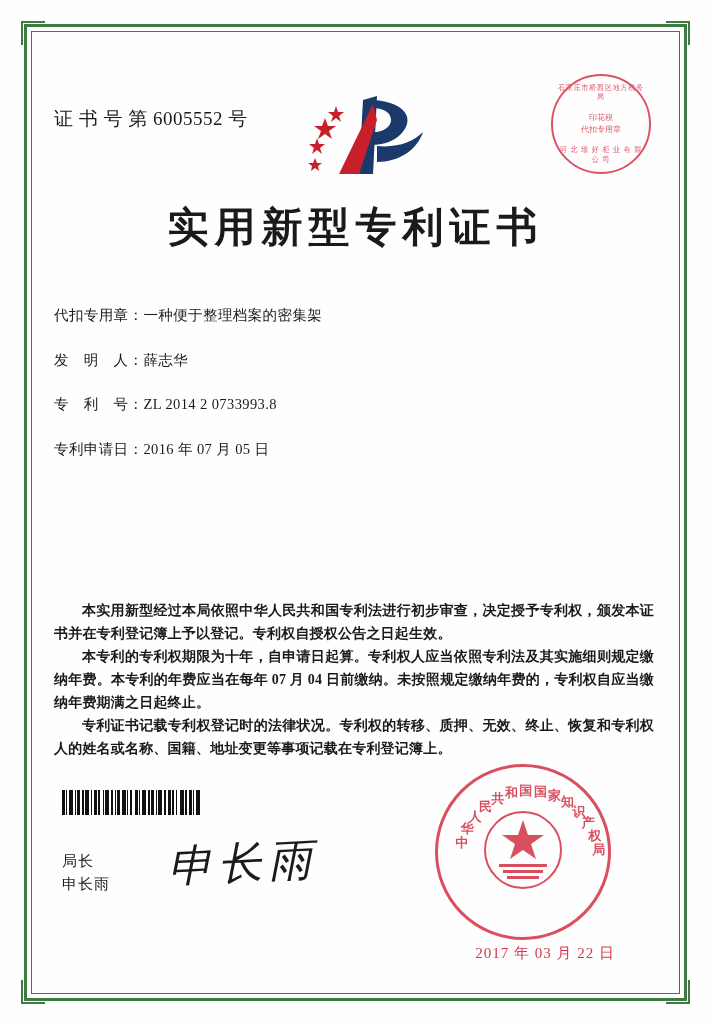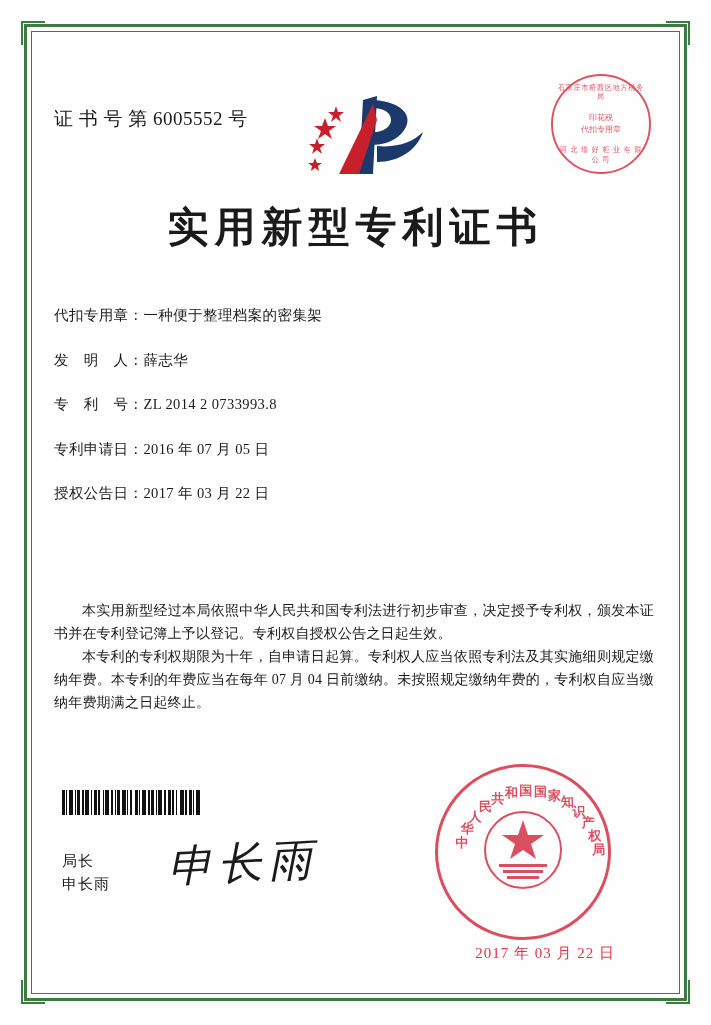--- a/index.html
+++ b/index.html
@@ -154,20 +154,21 @@
     top: 552px;
     width: 600px;
     font-size: 14px;
     line-height: 1.62;
     text-align: justify;
     letter-spacing: 0.2px;
   }
   .body-text p {
     margin: 0 0 1px 0;
     text-indent: 2em;
+    font-weight: bold;
   }
 
   
   .barcode {
     position: absolute;
     left: 14px;
     top: 742px;
     width: 175px;
     height: 25px;
   }
@@ -299,28 +300,26 @@
       </div>
       <div class="field-row">
         <span class="field-label">发　明　人：</span><span class="field-value">薛志华</span>
       </div>
       <div class="field-row">
         <span class="field-label">专　利　号：</span><span class="field-value">ZL 2014 2 0733993.8</span>
       </div>
       <div class="field-row">
         <span class="field-label">专利申请日：</span><span class="field-value">2016 年 07 月 05 日</span>
       </div>
-      <div class="field-row">
-        <span class="field-label">授权公告日：</span><span class="field-value">2017 年 03 月 22 日</span>
-      </div>
     </div>
 
     <div class="body-text">
       <p>本实用新型经过本局依照中华人民共和国专利法进行初步审查，决定授予专利权，颁发本证书并在专利登记簿上予以登记。专利权自授权公告之日起生效。</p>
       <p>本专利的专利权期限为十年，自申请日起算。专利权人应当依照专利法及其实施细则规定缴纳年费。本专利的年费应当在每年 07 月 04 日前缴纳。未按照规定缴纳年费的，专利权自应当缴纳年费期满之日起终止。</p>
+      <p>专利证书记载专利权登记时的法律状况。专利权的转移、质押、无效、终止、恢复和专利权人的姓名或名称、国籍、地址变更等事项记载在专利登记簿上。</p>
     </div>
 
     <div class="barcode">
       <i style="width:3px"></i><i style="width:1px;background:#fff"></i><i style="width:1px"></i><i style="width:2px;background:#fff"></i><i style="width:4px"></i><i style="width:2px;background:#fff"></i><i style="width:1px"></i><i style="width:1px;background:#fff"></i><i style="width:3px"></i><i style="width:2px;background:#fff"></i><i style="width:2px"></i><i style="width:1px;background:#fff"></i><i style="width:4px"></i><i style="width:2px;background:#fff"></i><i style="width:1px"></i><i style="width:2px;background:#fff"></i><i style="width:3px"></i><i style="width:1px;background:#fff"></i><i style="width:2px"></i><i style="width:3px;background:#fff"></i><i style="width:1px"></i><i style="width:1px;background:#fff"></i><i style="width:4px"></i><i style="width:2px;background:#fff"></i><i style="width:2px"></i><i style="width:2px;background:#fff"></i><i style="width:1px"></i><i style="width:1px;background:#fff"></i><i style="width:3px"></i><i style="width:2px;background:#fff"></i><i style="width:4px"></i><i style="width:1px;background:#fff"></i><i style="width:1px"></i><i style="width:2px;background:#fff"></i><i style="width:2px"></i><i style="width:3px;background:#fff"></i><i style="width:3px"></i><i style="width:1px;background:#fff"></i><i style="width:1px"></i><i style="width:2px;background:#fff"></i><i style="width:4px"></i><i style="width:2px;background:#fff"></i><i style="width:2px"></i><i style="width:1px;background:#fff"></i><i style="width:3px"></i><i style="width:2px;background:#fff"></i><i style="width:1px"></i><i style="width:1px;background:#fff"></i><i style="width:4px"></i><i style="width:2px;background:#fff"></i><i style="width:2px"></i><i style="width:2px;background:#fff"></i><i style="width:3px"></i><i style="width:1px;background:#fff"></i><i style="width:2px"></i><i style="width:2px;background:#fff"></i><i style="width:1px"></i><i style="width:3px;background:#fff"></i><i style="width:4px"></i><i style="width:1px;background:#fff"></i><i style="width:2px"></i><i style="width:2px;background:#fff"></i><i style="width:3px"></i><i style="width:1px;background:#fff"></i><i style="width:1px"></i><i style="width:2px;background:#fff"></i><i style="width:4px"></i>
     </div>
 
     <div class="handwriting">申长雨</div>
 
     <div class="sign-block">
       <div>局长</div>

